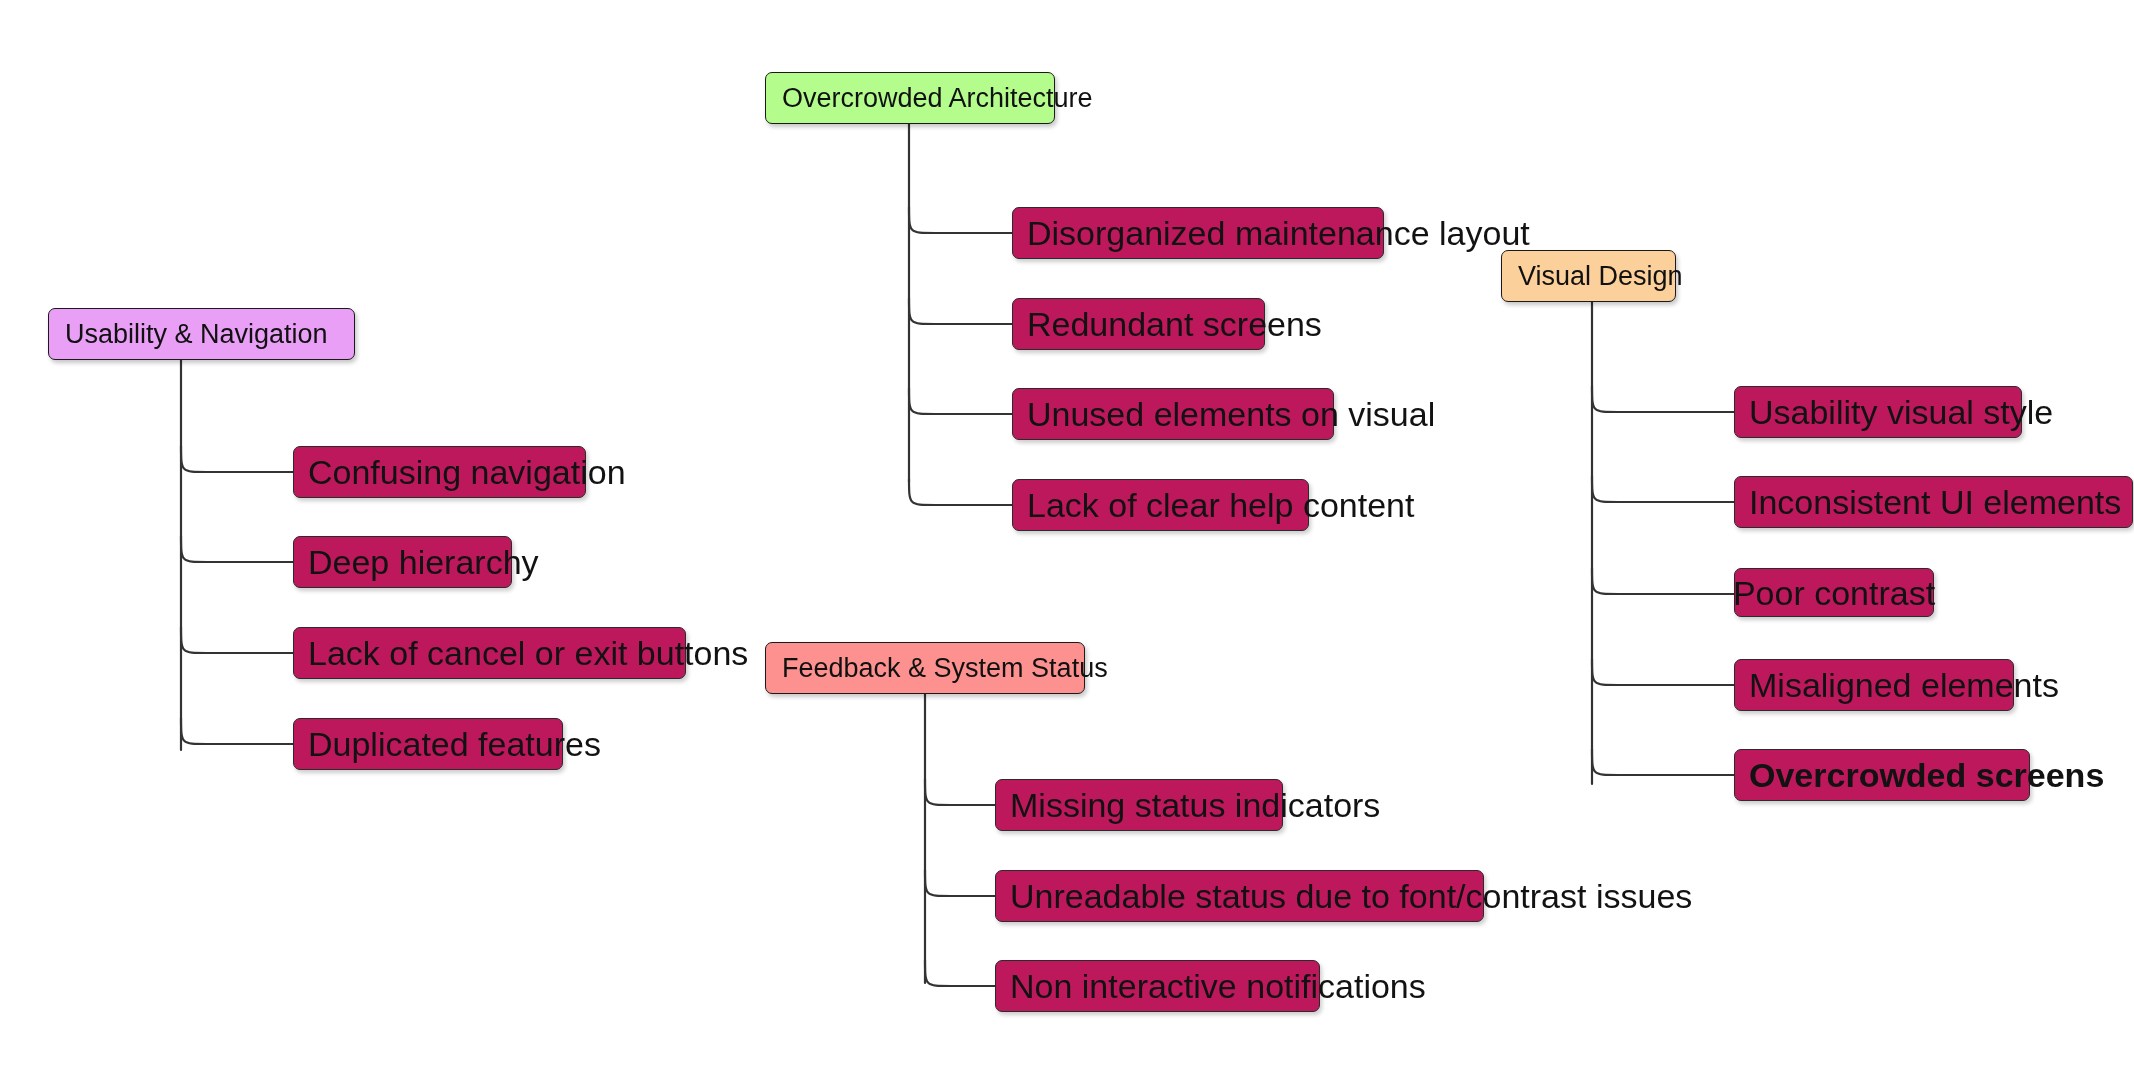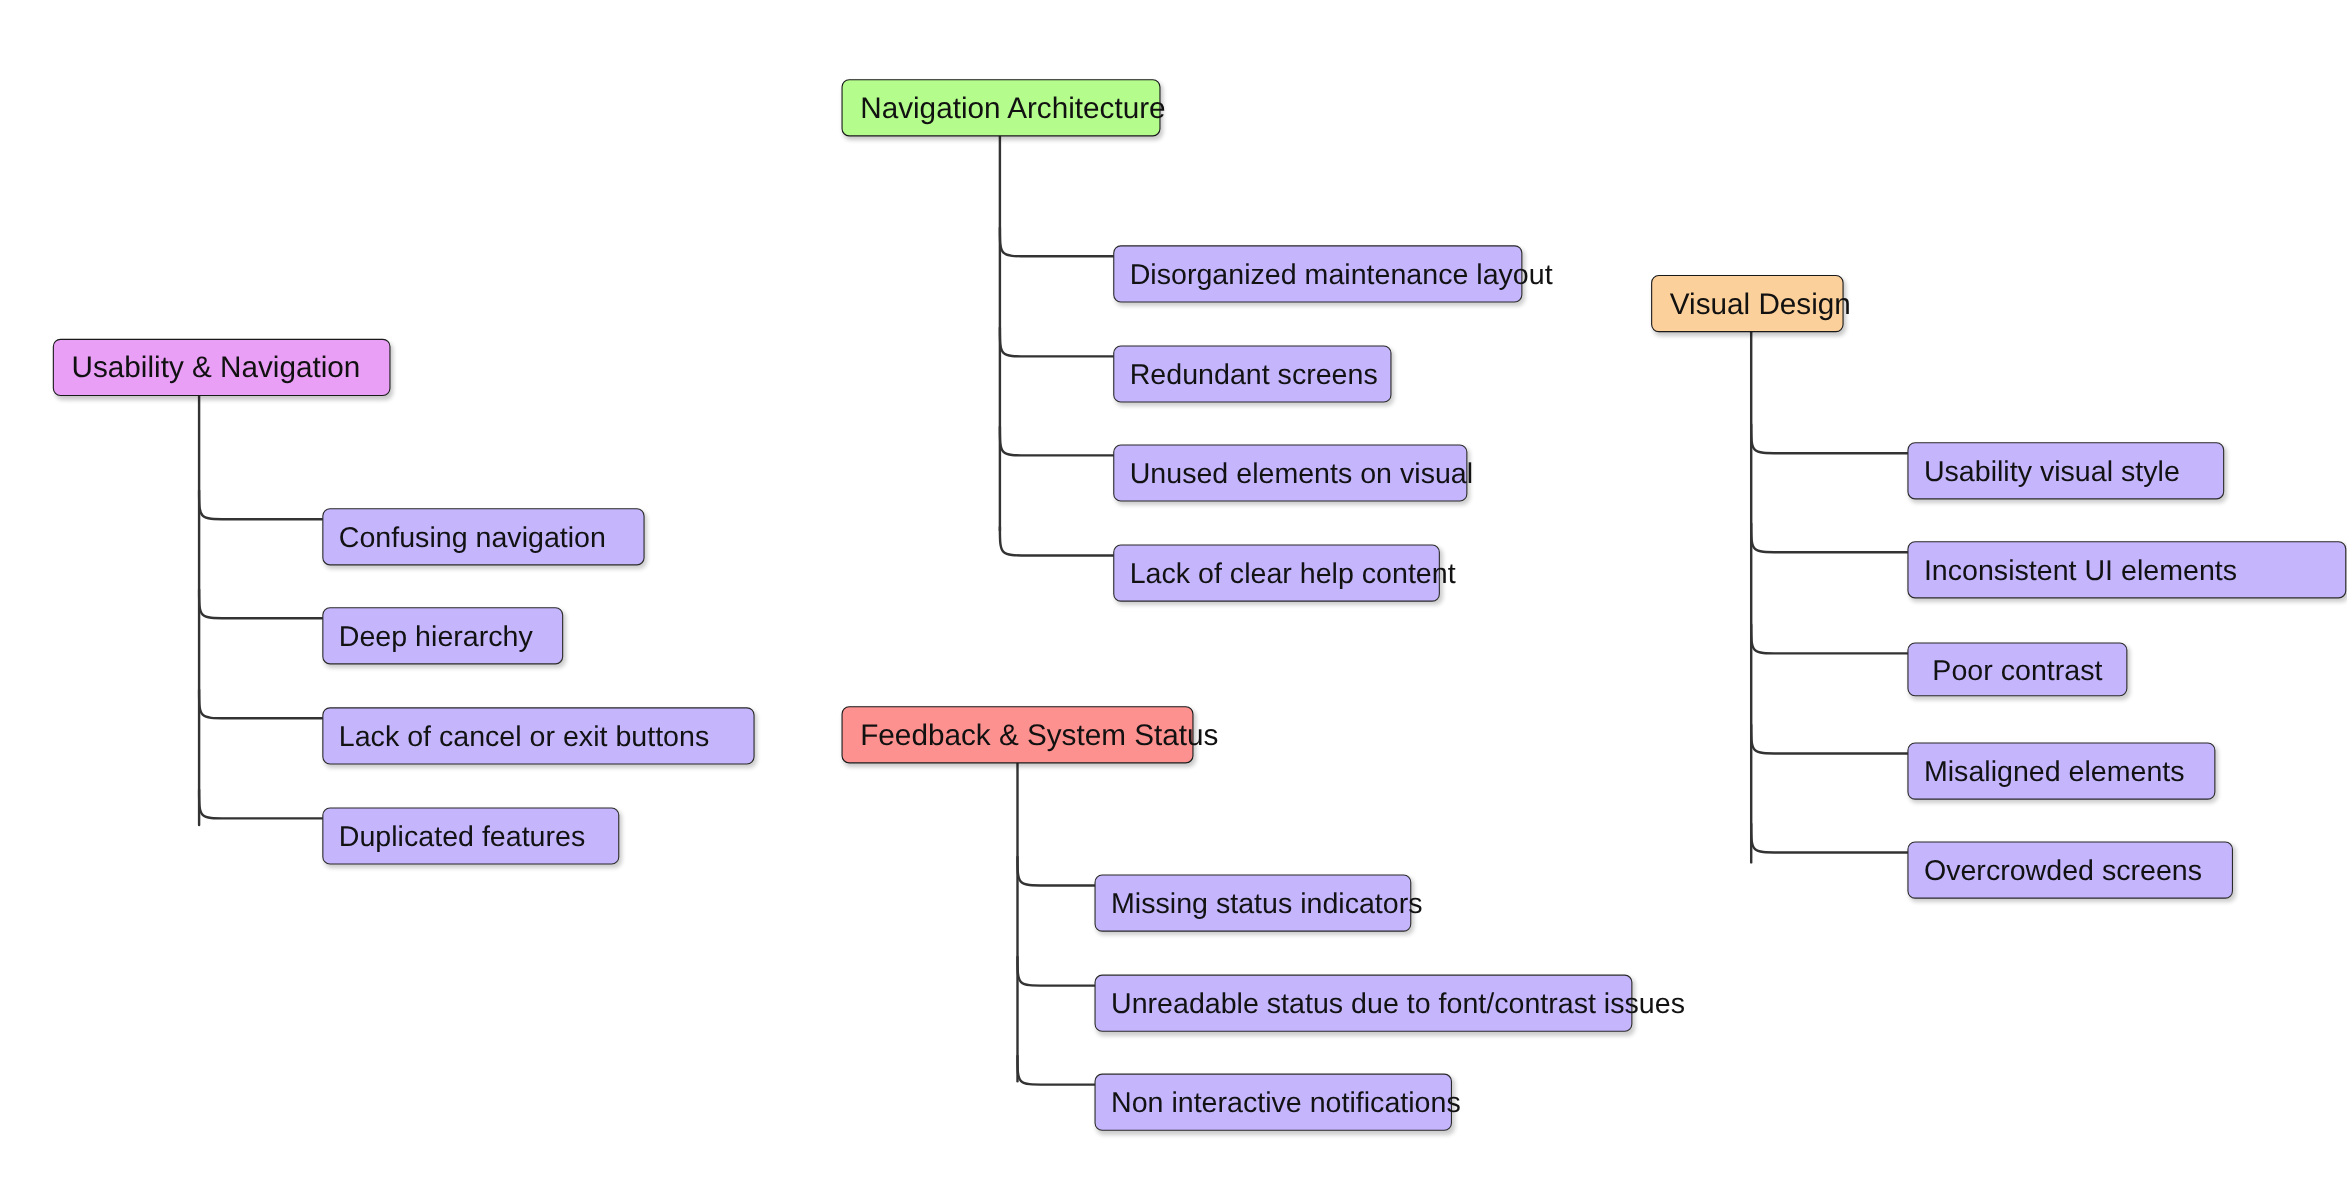--- a/index.html
+++ b/index.html
@@ -36,26 +36,25 @@
   }
   .root-node {
     border: 1.6px solid #1a1a1a;
     padding: 0 16px;
     font-size: 27px;
     color: #111111;
     box-shadow: 2px 3px 4px rgba(0,0,0,0.22);
   }
   .child-node {
     border: 1.4px solid #2b2b2b;
-    background: #c4b5fd;
+    background: #be185d;
     padding: 0 14px;
-    font-size: 26px;
+    font-size: 34px;
     color: #121212;
     box-shadow: 2px 3px 4px rgba(0,0,0,0.20);
-    margin-top: 16px;
   }
   .node-label {
     display: block;
   }
 </style>
 </head>
 <body>
 
 <div id="canvas">
   <svg id="edge-layer" viewBox="0 0 2134 1070" xmlns="http://www.w3.org/2000/svg">
@@ -102,35 +101,35 @@
       <div class="node child-node" style="left: 1012px; top: 298px; width: 253px; height: 52px;">
         <span class="node-label">Redundant screens</span>
       </div>
       <div class="node child-node" style="left: 1012px; top: 388px; width: 322px; height: 52px;">
         <span class="node-label">Unused elements on visual</span>
       </div>
       <div class="node child-node" style="left: 1012px; top: 479px; width: 297px; height: 52px;">
         <span class="node-label">Lack of clear help content</span>
       </div>
       <div class="node root-node" style="left: 765px; top: 72px; width: 290px; height: 52px; background: rgb(180, 253, 140);">
-        <span class="node-label">Navigation Architecture</span>
+        <span class="node-label">Overcrowded Architecture</span>
       </div>
       <div class="node child-node" style="left: 1734px; top: 386px; width: 288px; height: 52px;">
         <span class="node-label">Usability visual style</span>
       </div>
       <div class="node child-node" style="left: 1734px; top: 476px; width: 399px; height: 52px;">
         <span class="node-label">Inconsistent UI elements</span>
       </div>
       <div class="node child-node" style="left: 1734px; top: 568px; width: 200px; height: 49px; justify-content: center;">
         <span class="node-label">Poor contrast</span>
       </div>
       <div class="node child-node" style="left: 1734px; top: 659px; width: 280px; height: 52px;">
         <span class="node-label">Misaligned elements</span>
       </div>
-      <div class="node child-node" style="left: 1734px; top: 749px; width: 296px; height: 52px;">
+      <div class="node child-node" style="left: 1734px; top: 749px; width: 296px; height: 52px; font-weight: bold;">
         <span class="node-label">Overcrowded screens</span>
       </div>
       <div class="node root-node" style="left: 1501px; top: 250px; width: 175px; height: 52px; background: rgb(252, 208, 154);">
         <span class="node-label">Visual Design</span>
       </div>
       <div class="node child-node" style="left: 995px; top: 779px; width: 288px; height: 52px;">
         <span class="node-label">Missing status indicators</span>
       </div>
       <div class="node child-node" style="left: 995px; top: 870px; width: 489px; height: 52px;">
         <span class="node-label">Unreadable status due to font/contrast issues</span>

